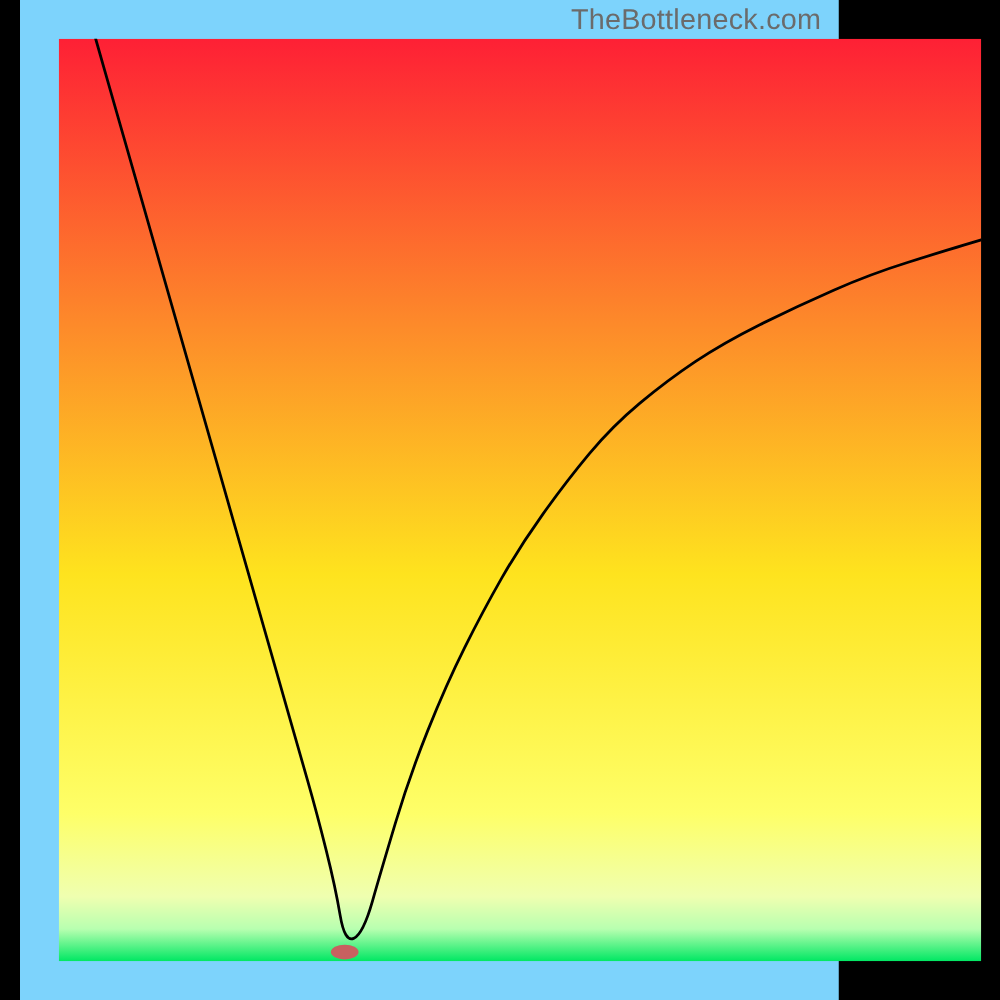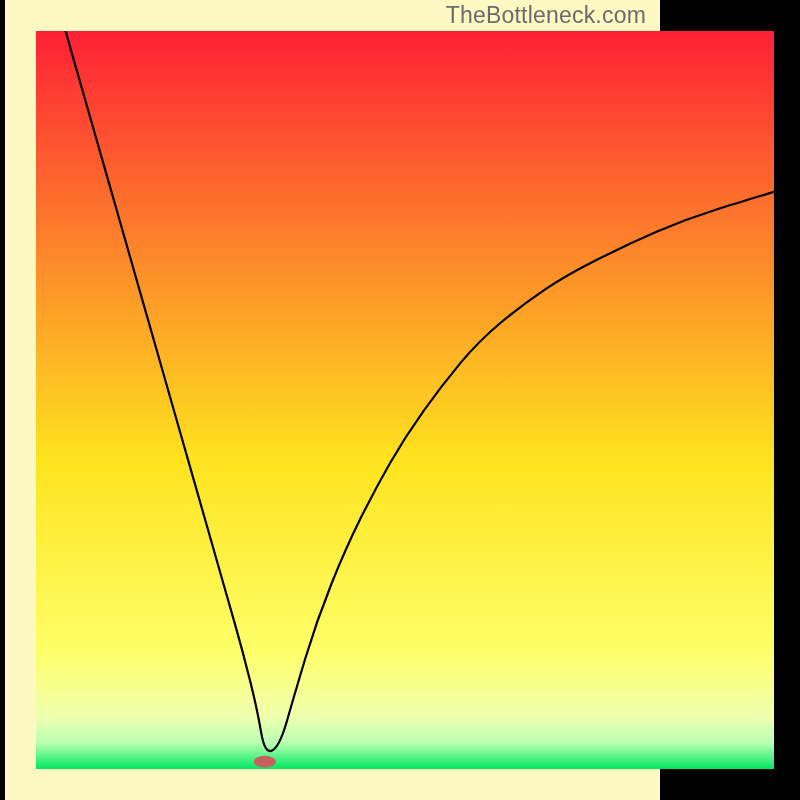--- a/index.html
+++ b/index.html
@@ -6,25 +6,25 @@
     margin: 0;
     padding: 0;
     width: 800px;
     height: 800px;
     background: #000;
     font-family: Arial, Helvetica, sans-serif;
     overflow: hidden;
   }
   .frame {
     position: absolute;
-    left: 5px;
+    left: 16px;
     top: 0;
     width: 655px;
     height: 800px;
-    background: #fef9c3;
+    background: #7dd3fc;
   }
   .watermark {
     position: absolute;
     top: 2px;
     right: 14px;
     color: #6b6b6b;
     font-size: 23px;
     font-weight: 400;
     letter-spacing: 0.2px;
     pointer-events: none;

